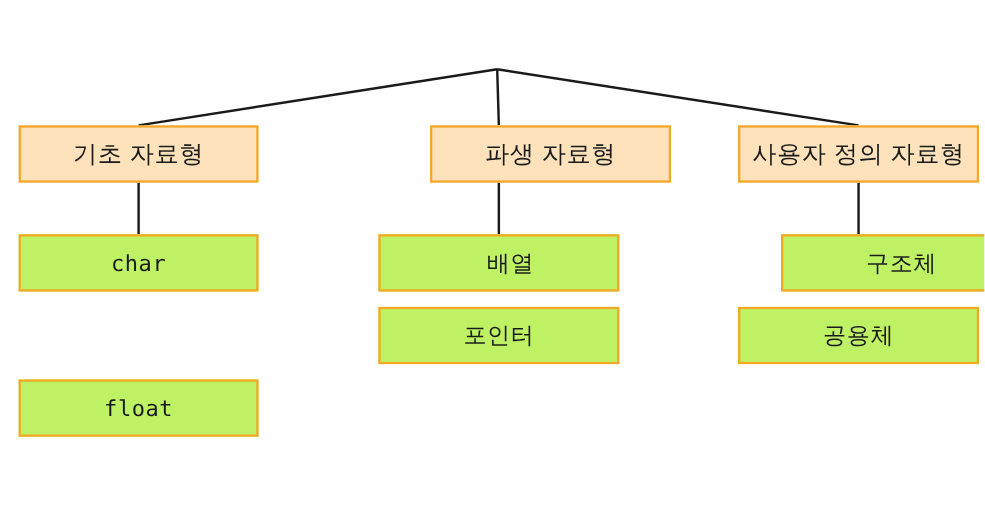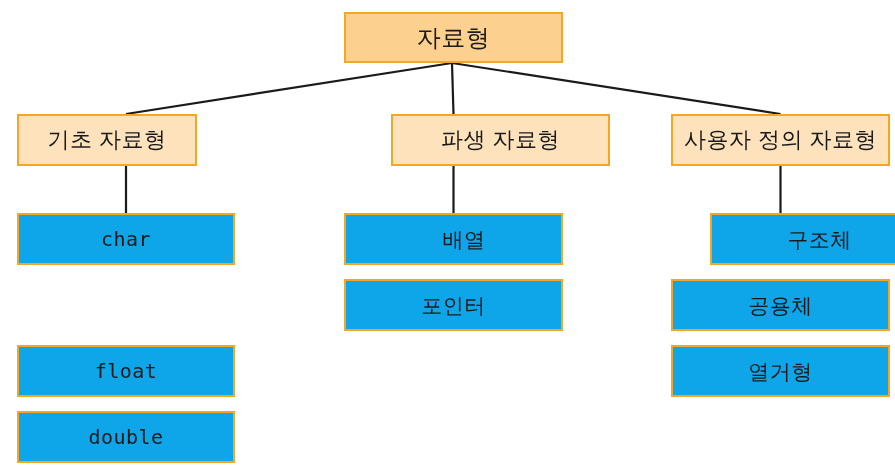--- a/index.html
+++ b/index.html
@@ -42,21 +42,21 @@
     background: #fcd08e;
     font-size: 24px;
     letter-spacing: 0.5px;
   }
   .node.branch {
     background: #fde2bb;
     font-size: 22px;
     letter-spacing: 0.5px;
   }
   .node.leaf {
-    background: #0ea5e9;
+    background: #bef264;
     font-size: 21px;
     letter-spacing: 0.5px;
   }
   .node.leaf.code {
     font-family: "DejaVu Sans Mono", "Liberation Mono", monospace;
     font-size: 20px;
     letter-spacing: 0.5px;
   }
   .node.leaf.hangul {
     font-family: "Liberation Sans", "DejaVu Sans", sans-serif;
@@ -67,25 +67,22 @@
 
 <div id="diagram">
   <svg id="edges" viewBox="0 0 895 471" xmlns="http://www.w3.org/2000/svg">
       <line x1="452" y1="63" x2="126" y2="114" stroke="#1a1a1a" stroke-width="2.2" stroke-linecap="butt"></line>
       <line x1="126" y1="166" x2="126" y2="213" stroke="#1a1a1a" stroke-width="2.2" stroke-linecap="butt"></line>
       <line x1="452" y1="63" x2="453.5" y2="114" stroke="#1a1a1a" stroke-width="2.2" stroke-linecap="butt"></line>
       <line x1="453.5" y1="166" x2="453.5" y2="213" stroke="#1a1a1a" stroke-width="2.2" stroke-linecap="butt"></line>
       <line x1="452" y1="63" x2="780.5" y2="114" stroke="#1a1a1a" stroke-width="2.2" stroke-linecap="butt"></line>
       <line x1="780.5" y1="166" x2="780.5" y2="213" stroke="#1a1a1a" stroke-width="2.2" stroke-linecap="butt"></line>
     </svg>
-<div class="node root" style="left: 344px; top: 12px; width: 219px; height: 51px;">자료형</div>
-    <div class="node branch" style="left: 17px; top: 114px; width: 180px; height: 52px;">기초 자료형</div>
+    <div class="node branch" style="left: 17px; top: 114px; width: 218px; height: 52px;">기초 자료형</div>
     <div class="node leaf code" style="left: 17px; top: 213px; width: 218px; height: 52px;">char</div>
     <div class="node leaf code" style="left: 17px; top: 345px; width: 218px; height: 52px;">float</div>
-    <div class="node leaf code" style="left: 17px; top: 411px; width: 218px; height: 52px;">double</div>
     <div class="node branch" style="left: 344px; top: 114px; width: 219px; height: 52px; margin-left: 47px;">파생 자료형</div>
     <div class="node leaf hangul" style="left: 344px; top: 213px; width: 219px; height: 52px; padding-left: 21px;">배열</div>
     <div class="node leaf hangul" style="left: 344px; top: 279px; width: 219px; height: 52px;">포인터</div>
     <div class="node branch" style="left: 671px; top: 114px; width: 219px; height: 52px;">사용자 정의 자료형</div>
     <div class="node leaf hangul" style="left: 671px; top: 213px; width: 219px; height: 52px; margin-left: 39px;">구조체</div>
     <div class="node leaf hangul" style="left: 671px; top: 279px; width: 219px; height: 52px;">공용체</div>
-    <div class="node leaf hangul" style="left: 671px; top: 345px; width: 219px; height: 52px;">열거형</div>
   </div>
 
 </body></html>

